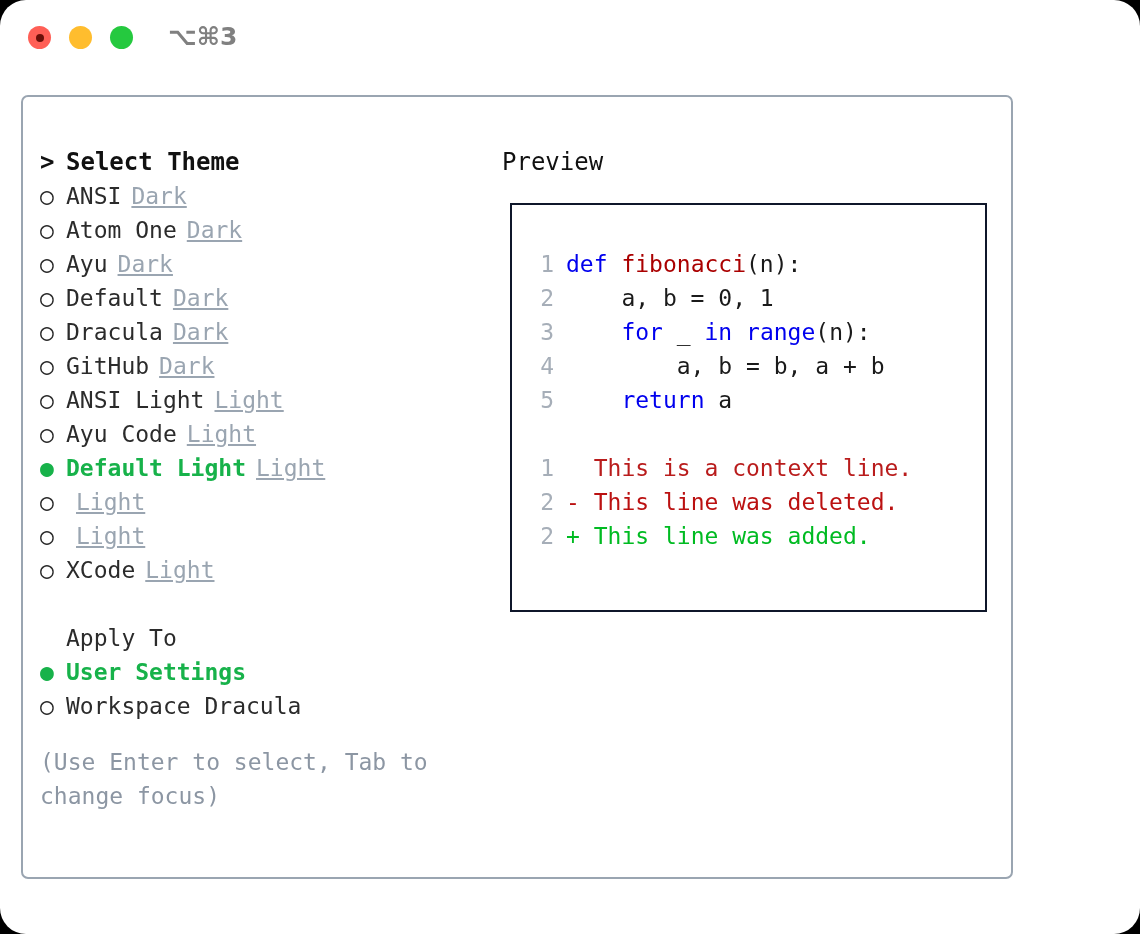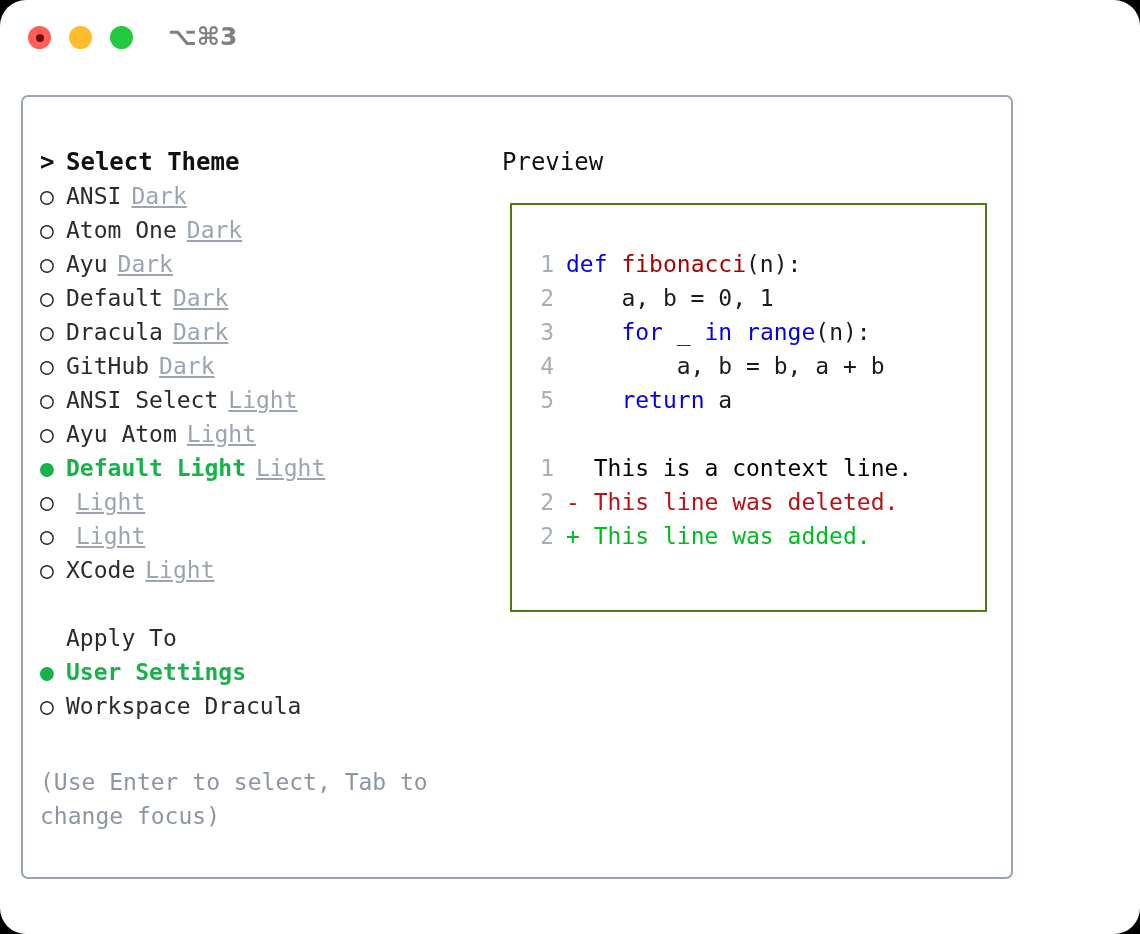--- a/index.html
+++ b/index.html
@@ -117,21 +117,21 @@
   .label-cat     { color: #9aa5b1; padding-left: 10px; text-decoration: underline; }
 
   .apply-head {
     color: #2b2b2b;
     font-size: 23px;
   }
 
   #hint {
     position: absolute;
     left: 17px;
-    top: 668px;
+    top: 648px;
     width: 420px;
     font-size: 23px;
     line-height: 34px;
     color: #8c96a3;
     white-space: normal;
   }
 
   
   #right-col {
     position: absolute;
@@ -144,21 +144,21 @@
     color: #111111;
     line-height: 34px;
     margin-bottom: 36px;
   }
   #preview-box {
     position: absolute;
     left: 487px;
     top: 106px;
     width: 477px;
     height: 409px;
-    border: 2px solid #4d7c0f;
+    border: 2px solid #0f172a;
     box-sizing: border-box;
     background: #ffffff;
   }
   #code {
     position: absolute;
     left: 14px;
     top: 42px;
     font-size: 23px;
     line-height: 34px;
     white-space: pre;
@@ -167,21 +167,21 @@
   .ln {
     display: inline-block;
     width: 28px;
     text-align: right;
     color: #a6aeb8;
     margin-right: 12px;
   }
   .kw     { color: #0000ee; }
   .fn     { color: #aa0000; }
   .plain  { color: #1a1a1a; }
-  .ctx    { color: #000000; }
+  .ctx    { color: #b91c1c; }
   .del    { color: #bb1111; }
   .add    { color: #00bb22; }
   .blankline { display: block; height: 34px; }
 </style>
 </head>
 <body>
 
 <div id="window">
 
   <div id="titlebar">
@@ -196,22 +196,22 @@
   <div id="panel">
 
     <div id="left-col">
         <div class="row"><span class="bullet section-head">&gt;</span><span class="section-head">Select Theme</span></div>
         <div class="row"><span class="bullet empty">○</span><span class="label-name">ANSI</span><span class="label-cat">Dark</span></div>
         <div class="row"><span class="bullet empty">○</span><span class="label-name">Atom One</span><span class="label-cat">Dark</span></div>
         <div class="row"><span class="bullet empty">○</span><span class="label-name">Ayu</span><span class="label-cat">Dark</span></div>
         <div class="row"><span class="bullet empty">○</span><span class="label-name">Default</span><span class="label-cat">Dark</span></div>
         <div class="row"><span class="bullet empty">○</span><span class="label-name">Dracula</span><span class="label-cat">Dark</span></div>
         <div class="row"><span class="bullet empty">○</span><span class="label-name">GitHub</span><span class="label-cat">Dark</span></div>
-        <div class="row"><span class="bullet empty">○</span><span class="label-name">ANSI Select</span><span class="label-cat">Light</span></div>
-        <div class="row"><span class="bullet empty">○</span><span class="label-name">Ayu Atom</span><span class="label-cat">Light</span></div>
+        <div class="row"><span class="bullet empty">○</span><span class="label-name">ANSI Light</span><span class="label-cat">Light</span></div>
+        <div class="row"><span class="bullet empty">○</span><span class="label-name">Ayu Code</span><span class="label-cat">Light</span></div>
         <div class="row"><span class="bullet filled">●</span><span class="label-name sel">Default Light</span><span class="label-cat">Light</span></div>
         <div class="row"><span class="bullet empty">○</span><span class="label-cat">Light</span></div>
         <div class="row"><span class="bullet empty">○</span><span class="label-cat">Light</span></div>
         <div class="row"><span class="bullet empty">○</span><span class="label-name">XCode</span><span class="label-cat">Light</span></div>
         <div class="row">&nbsp;</div>
         <div class="row"><span class="bullet none">&nbsp;</span><span class="apply-head">Apply To</span></div>
         <div class="row"><span class="bullet filled">●</span><span class="label-name sel">User Settings</span></div>
         <div class="row"><span class="bullet empty">○</span><span class="label-name">Workspace Dracula</span></div>
       </div>
     <div id="hint">(Use Enter to select, Tab to change focus)</div>

